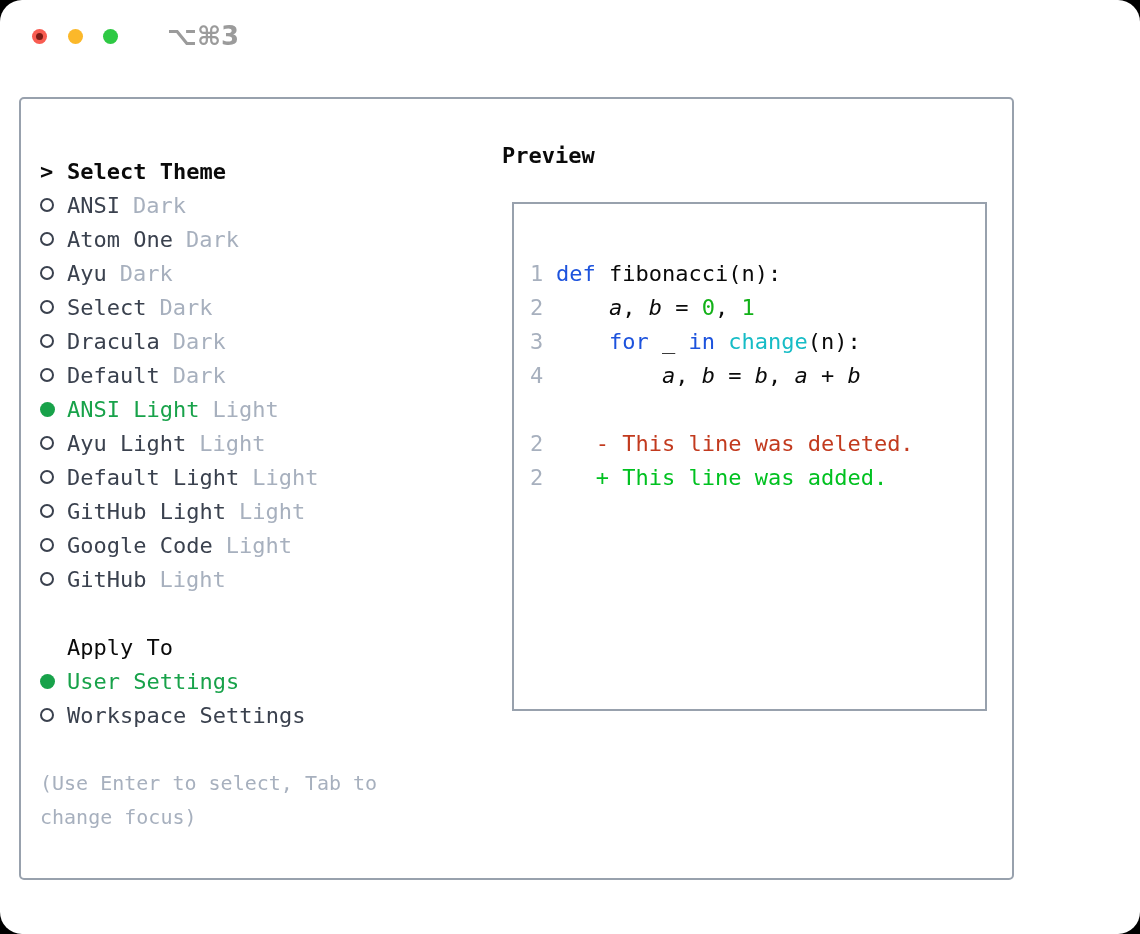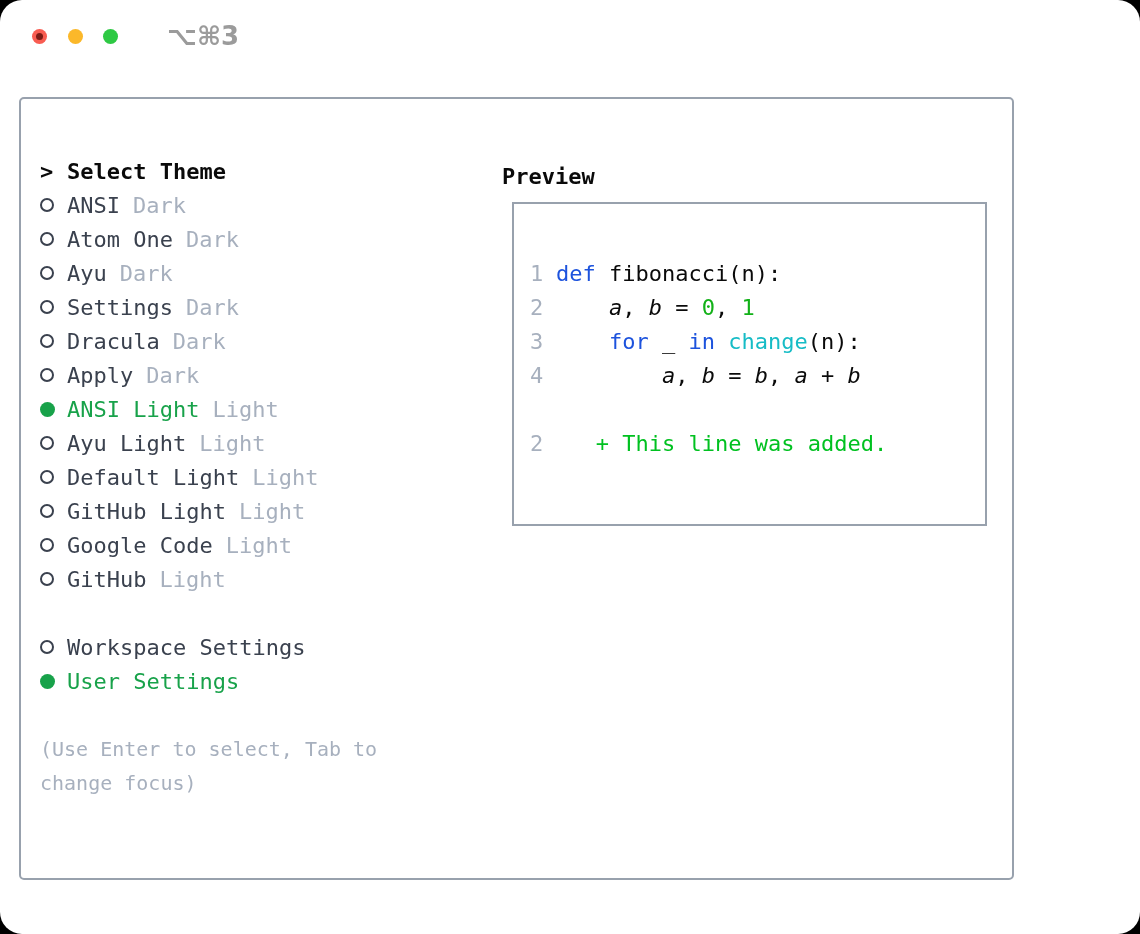--- a/index.html
+++ b/index.html
@@ -27,23 +27,23 @@
   .hdr{font-weight:bold;color:var(--c-header);}
   .subhdr{color:var(--c-header);}
   .radio{width:14px;height:14px;box-sizing:border-box;border:2px solid var(--c-name);
          border-radius:50%;}
   .radio.on{width:15px;height:15px;border:none;background:var(--c-green);}
   .row.selected .t-name{color:var(--c-green);}
   .t-variant{margin-left:13px;color:var(--c-muted);text-align:right;}
   .spacer{height:34px;}
   .help{width:420px;font-size:20px;line-height:34px;color:var(--c-muted);white-space:normal;}
   
-  .preview-hdr{position:absolute;left:481px;top:61px;font-size:22px;line-height:34px;
+  .preview-hdr{position:absolute;left:481px;top:40px;font-size:22px;line-height:34px;
                font-weight:bold;color:var(--c-header);}
-  .preview-box{position:absolute;left:491px;top:103px;width:475px;height:324px;
+  .preview-box{position:absolute;left:491px;top:103px;width:475px;height:509px;
                box-sizing:border-box;border:2px solid var(--c-border);
                padding:53px 0 0 16px;overflow:hidden;}
   .cline{height:34px;font-size:22px;line-height:34px;white-space:pre;}
   .ln{display:inline-block;width:13px;margin-right:13px;color:var(--c-muted);}
   .tok{white-space:pre;}
   .c-kw{color:var(--c-kw);}
   .c-builtin{color:var(--c-builtin);}
   .c-num{color:var(--c-num);}
   .c-plain{color:var(--c-code);}
   .c-var{color:var(--c-code);font-style:italic;}
@@ -92,35 +92,35 @@
     <span class="cell-bullet">
               <span class="radio"></span>
             </span>
     <span class="t-name">Ayu</span>
     <span class="t-variant">Dark</span>
   </div>
           <div class="row">
     <span class="cell-bullet">
               <span class="radio"></span>
             </span>
-    <span class="t-name">Settings</span>
+    <span class="t-name">Select</span>
     <span class="t-variant">Dark</span>
   </div>
           <div class="row">
     <span class="cell-bullet">
               <span class="radio"></span>
             </span>
     <span class="t-name">Dracula</span>
     <span class="t-variant">Dark</span>
   </div>
           <div class="row">
     <span class="cell-bullet">
               <span class="radio"></span>
             </span>
-    <span class="t-name">Apply</span>
+    <span class="t-name">Default</span>
     <span class="t-variant">Dark</span>
   </div>
           <div class="row selected">
     <span class="cell-bullet">
               <span class="radio on"></span>
             </span>
     <span class="t-name">ANSI Light</span>
     <span class="t-variant">Light</span>
   </div>
           <div class="row">
@@ -155,50 +155,55 @@
     <span class="cell-bullet">
               <span class="radio"></span>
             </span>
     <span class="t-name">GitHub</span>
     <span class="t-variant">Light</span>
   </div>
         </div>
 
       <div class="spacer"></div>
 
+      <div class="row">
+        <span class="cell-bullet"></span>
+        <span class="subhdr">Apply To</span>
+      </div>
 
       <div id="apply-list">
+          <div class="row selected">
+    <span class="cell-bullet">
+              <span class="radio on"></span>
+            </span>
+    <span class="t-name">User Settings</span>
+
+  </div>
           <div class="row">
     <span class="cell-bullet">
               <span class="radio"></span>
             </span>
     <span class="t-name">Workspace Settings</span>
-
-  </div>
-          <div class="row selected">
-    <span class="cell-bullet">
-              <span class="radio on"></span>
-            </span>
-    <span class="t-name">User Settings</span>
 
   </div>
         </div>
 
       <div class="spacer"></div>
 
       <div class="help">(Use Enter to select, Tab to change focus)</div>
     </div>
 
     <div class="preview-hdr">Preview</div>
 
     <div class="preview-box">
       <div id="code-lines">
           <div class="cline"><span class="ln">1</span><span class="tok c-kw">def </span><span class="tok c-plain">fibonacci(n):</span></div>
           <div class="cline"><span class="ln">2</span><span class="tok c-plain">    </span><span class="tok c-var">a</span><span class="tok c-plain">, </span><span class="tok c-var">b</span><span class="tok c-plain"> = </span><span class="tok c-num">0</span><span class="tok c-plain">, </span><span class="tok c-num">1</span></div>
           <div class="cline"><span class="ln">3</span><span class="tok c-plain">    </span><span class="tok c-kw">for</span><span class="tok c-plain"> _ </span><span class="tok c-kw">in</span><span class="tok c-plain"> </span><span class="tok c-builtin">change</span><span class="tok c-plain">(n):</span></div>
           <div class="cline"><span class="ln">4</span><span class="tok c-plain">        </span><span class="tok c-var">a</span><span class="tok c-plain">, </span><span class="tok c-var">b</span><span class="tok c-plain"> = </span><span class="tok c-var">b</span><span class="tok c-plain">, </span><span class="tok c-var">a</span><span class="tok c-plain"> + </span><span class="tok c-var">b</span></div>
           <div class="cline"><span class="ln"></span></div>
+          <div class="cline"><span class="ln">2</span><span class="tok c-del">   - This line was deleted.</span></div>
           <div class="cline"><span class="ln">2</span><span class="tok c-add">   + This line was added.</span></div>
         </div>
     </div>
 
   </div>
 </div>
 
 </body></html>

